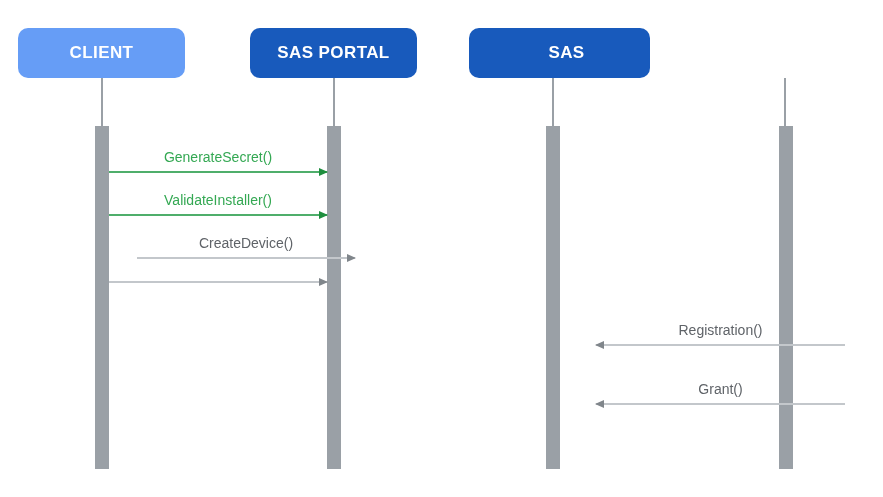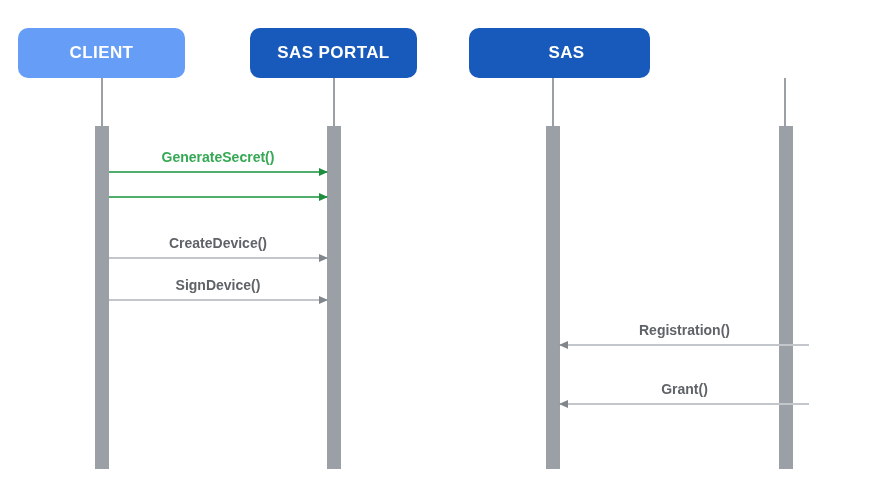--- a/index.html
+++ b/index.html
@@ -57,35 +57,34 @@
     background: var(--c-bar);
   }
   .activation-0 { left: 95px; }
   .activation-1 { left: 327px; }
   .activation-2 { left: 546px; }
   .activation-3 { left: 779px; }
 
   
   .message { position: absolute; }
   .msg-left-group  { left: 109px; width: 218px; }
-  .msg-right-group { left: 560px; width: 249px; }
+  .msg-right-group { left: 560px; width: 249px; padding-left: 36px; }
   .m0 { top: 148px; }
   .m1 { top: 191px; }
-  .m2 { top: 234px; }
+  .m2 { top: 234px; padding-left: 28px; }
   .m3 { top: 276px; }
   .m4 { top: 321px; }
   .m5 { top: 380px; }
 
   .msg-label {
     text-align: center;
     font-size: 14px;
     height: 18px;
     line-height: 18px;
     white-space: nowrap;
-    font-weight: bold;
   }
   .green .msg-label { color: var(--c-green-text); }
   .gray  .msg-label { color: var(--c-gray-text); }
 
   .msg-line {
     position: relative;
     margin-top: 5px;
     height: 1.5px;
   }
   .green .msg-line { background: var(--c-green-line); }
@@ -141,28 +140,28 @@
   <div class="activation activation-0"></div>
   <div class="activation activation-1"></div>
   <div class="activation activation-2"></div>
   <div class="activation activation-3"></div>
 
   <div class="message msg-left-group m0 green dir-right">
     <div class="msg-label">GenerateSecret()</div>
     <div class="msg-line"></div>
   </div>
   <div class="message msg-left-group m1 green dir-right">
+    <div class="msg-label">ValidateInstaller()</div>
     <div class="msg-line"></div>
   </div>
   <div class="message msg-left-group m2 gray dir-right">
     <div class="msg-label">CreateDevice()</div>
     <div class="msg-line"></div>
   </div>
   <div class="message msg-left-group m3 gray dir-right">
-    <div class="msg-label">SignDevice()</div>
     <div class="msg-line"></div>
   </div>
 
   <div class="message msg-right-group m4 gray dir-left">
     <div class="msg-label">Registration()</div>
     <div class="msg-line"></div>
   </div>
   <div class="message msg-right-group m5 gray dir-left">
     <div class="msg-label">Grant()</div>
     <div class="msg-line"></div>

